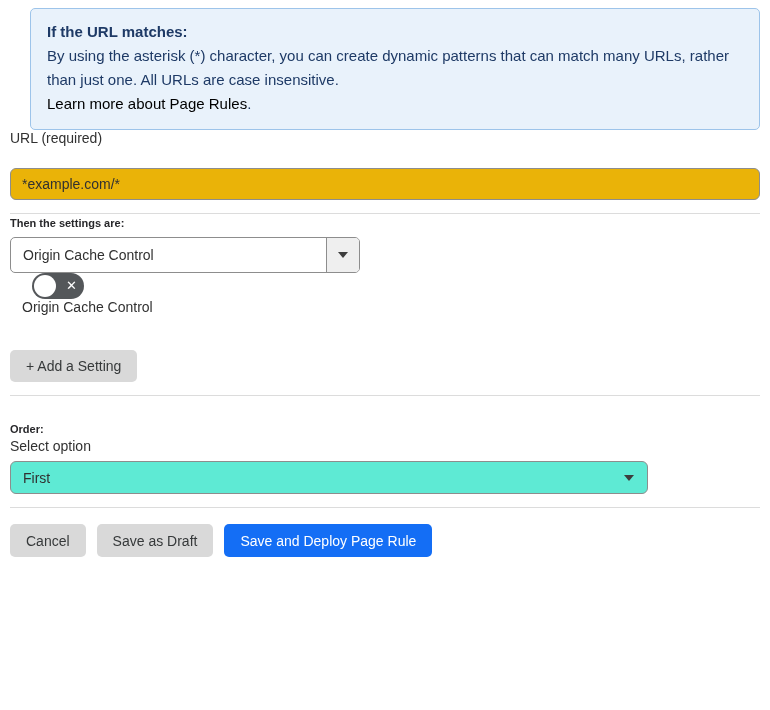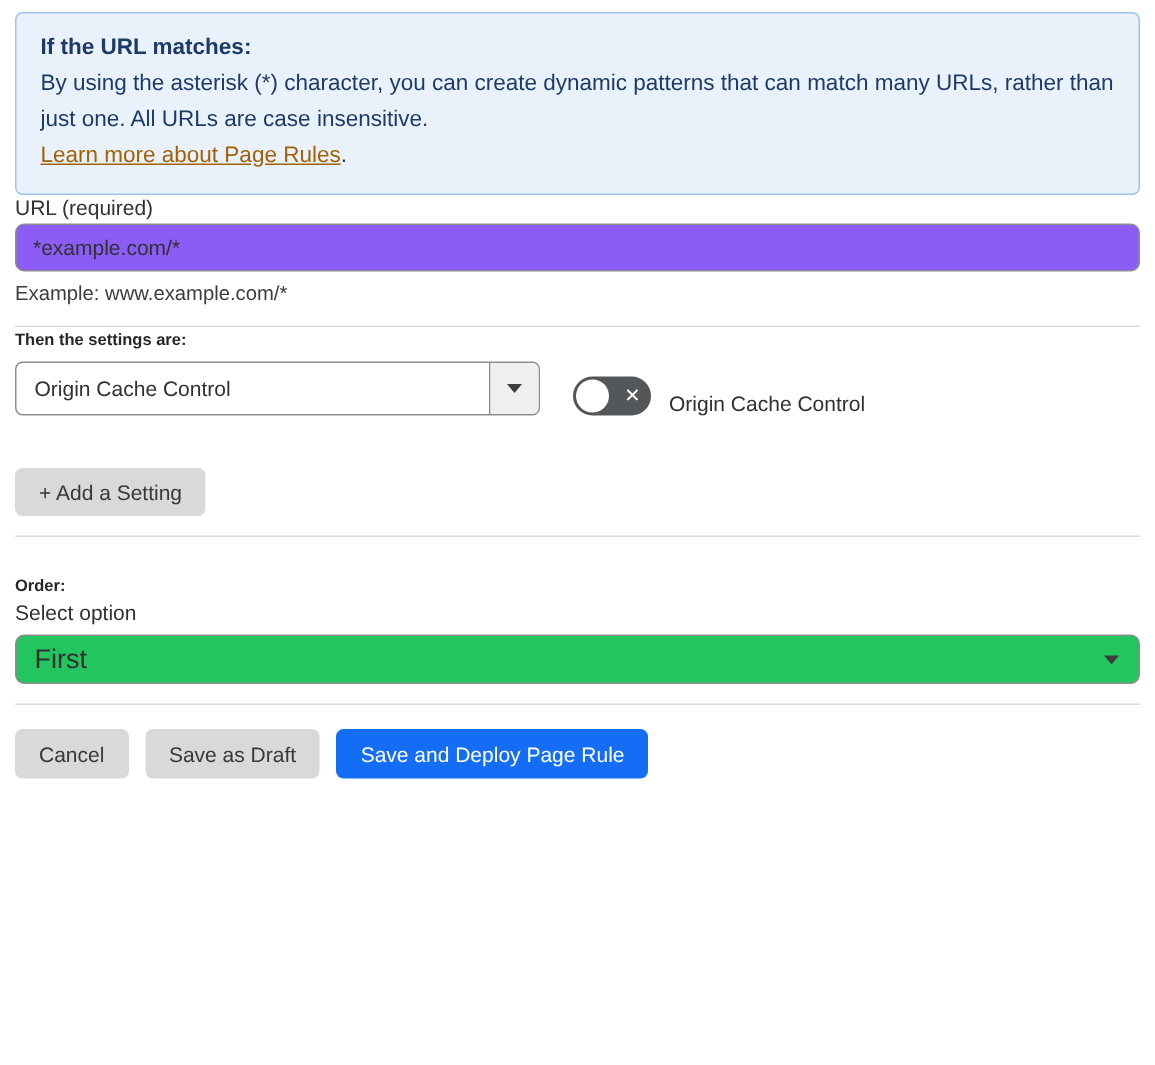--- a/index.html
+++ b/index.html
@@ -25,63 +25,63 @@
 
   
   .info-box {
     background: #e9f2fb;
     border: 1px solid #9dc4ea;
     border-radius: 5px;
     padding: 11px 16px 13px 16px;
     color: #1e3a66;
     font-size: 15px;
     line-height: 24px;
+    margin-left: 20px;
   }
   .info-box .info-heading { font-weight: 700; }
   .info-box a.info-link {
-    color: #a16207;
-    text-decoration: underline;
+    color: #000000;
     cursor: pointer;
   }
 
   
   .field-label { font-size: 14px; color: #313131; line-height: 17px; }
   .helper-text { font-size: 13.5px; color: #3d3d3d; line-height: 17px; }
 
   
   .url-input {
     display: block;
     width: 750px;
     height: 32px;
-    margin-top: 2px;
+    margin-top: 21px;
     border: 1px solid #8d8d8d;
     border-radius: 6px;
     padding: 0 11px;
     font-family: "Liberation Sans", "DejaVu Sans", sans-serif;
     font-size: 14px;
     color: #313131;
-    background: #8b5cf6;
+    background: #eab308;
     outline: none;
   }
 
   .divider {
     border: none;
     border-top: 1px solid #dcdcdc;
     margin: 13px 0 0 0;
   }
 
   .section-heading {
     font-size: 11px;
     font-weight: 700;
     color: #27272a;
     line-height: 18px;
   }
 
   
-  .controls-row { display: flex; align-items: flex-end; margin-top: 5px; }
+  .controls-row { display: flex; align-items: flex-start; margin-top: 5px; flex-direction: column; }
   .select-split {
     display: flex;
     width: 350px;
     height: 36px;
     border: 1px solid #8d8d8d;
     border-radius: 5px;
     background: #fff;
     cursor: pointer;
   }
   .select-split .select-value {
@@ -151,30 +151,30 @@
     padding: 0 16px;
     cursor: pointer;
   }
   .btn-gray { background: #d9d9d9; color: #36393a; text-align: center; }
   .btn-blue { background: #146ef5; color: #ffffff; }
   .add-setting-btn { margin-top: 35px; height: 32px; }
 
   
   .order-select {
     position: relative;
-    width: 750px;
+    width: 638px;
     height: 33px;
     margin-top: 6px;
     border: 1px solid #8d8d8d;
     border-radius: 6px;
-    background: #22c55e;
+    background: #5eead4;
     display: flex;
     align-items: center;
     padding: 0 12px;
-    font-size: 18px;
+    font-size: 14px;
     color: #313131;
     cursor: pointer;
   }
   .order-select .tri-down {
     position: absolute;
     right: 13px;
     top: 13px;
   }
 
   .order-description {
@@ -198,21 +198,20 @@
 
 
   <div class="info-box">
     <div class="info-heading">If the URL matches:</div>
     <div class="info-body">By using the asterisk (*) character, you can create dynamic patterns that can match many URLs, rather than just one. All URLs are case insensitive.</div>
     <div><a class="info-link">Learn more about Page Rules</a><span>.</span></div>
   </div>
 
   <div class="field-label mt-22">URL (required)</div>
   <input class="url-input" type="text" value="*example.com/*" style="">
-  <div class="helper-text mt-6">Example: www.example.com/*</div>
 
   <hr class="divider">
 
   <div class="section-heading mt-22">Then the settings are:</div>
 
   <div class="controls-row">
     <div class="select-split">
       <div class="select-value">Origin Cache Control</div>
       <div class="arrow-seg">
         <span class="tri-down"></span>

